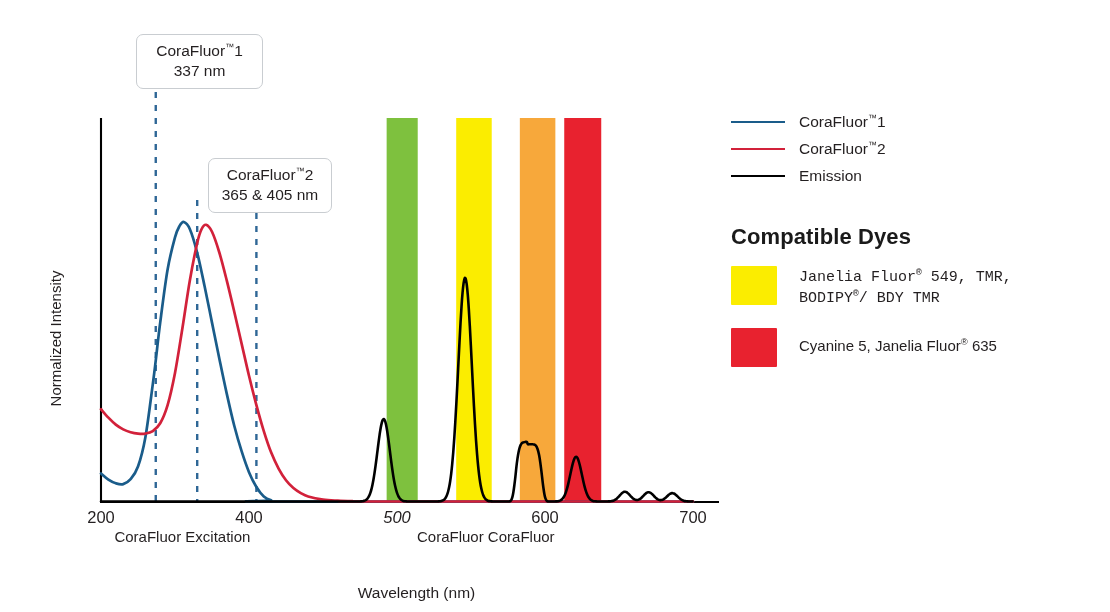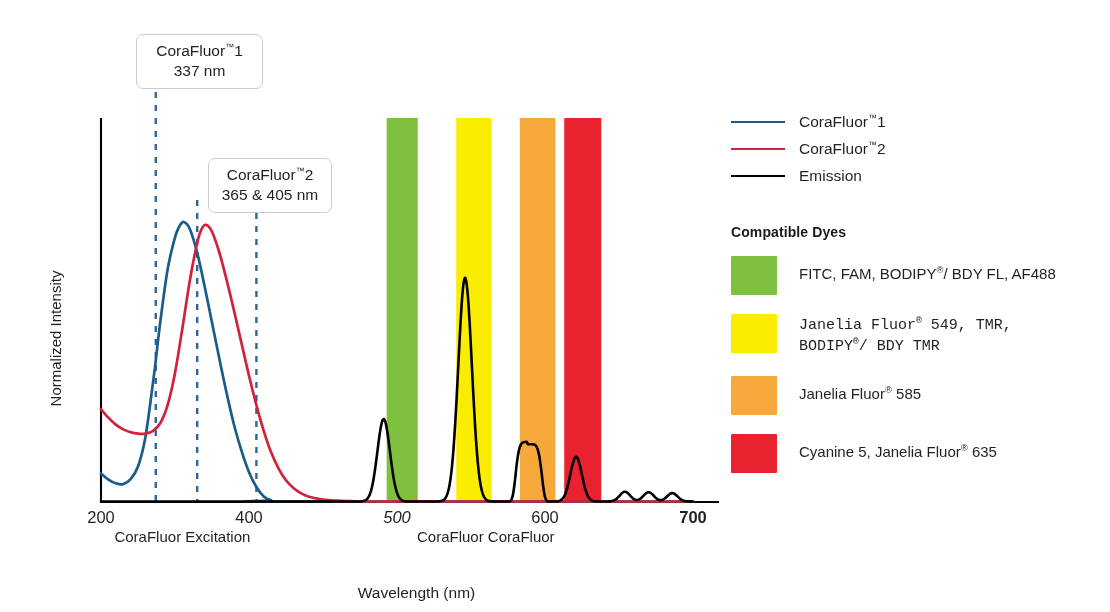--- a/index.html
+++ b/index.html
@@ -57,21 +57,21 @@
   #right-panel{position:absolute;left:731px;top:108px;width:370px;}
 
   .legend-row{display:flex;align-items:center;height:27px;}
   .legend-swatch-line{
     width:54px;height:0;border-top:2.6px solid #000;margin-right:14px;flex:none;
   }
   .legend-label{font-size:15.5px;color:#231f20;white-space:nowrap;}
   .legend-label sup{font-size:9px;vertical-align:super;line-height:0;}
 
   #dyes-title{
-    font-size:14px;font-weight:700;color:#1a1a1a;
+    font-size:22px;font-weight:700;color:#1a1a1a;
     margin-top:35px;margin-bottom:16px;letter-spacing:.1px;
   }
   .dye-row{display:flex;align-items:flex-start;margin-bottom:19px;}
   .dye-swatch{
     width:46px;height:39px;margin-right:22px;flex:none;border-radius:1px;
   }
   .dye-label{
     font-size:15px;color:#231f20;line-height:1.38;padding-top:8px;
   }
   .dye-label sup{font-size:9.5px;vertical-align:super;line-height:0;}
@@ -112,21 +112,21 @@
   <div class="callout" id="callout-cf2">
     <span class="ln"><span>CoraFluor</span><sup>™</sup><span>2</span></span>
     <span class="ln">365 &amp; 405 nm</span>
   </div>
 
   <div id="tick-layer">
       <div class="axis-tick" style="left: 61px; top: 508px;">200</div>
       <div class="axis-tick" style="left: 209px; top: 508px;">400</div>
       <div class="axis-tick" style="left: 357px; top: 508px; font-style: italic;">500</div>
       <div class="axis-tick" style="left: 505px; top: 508px;">600</div>
-      <div class="axis-tick" style="left: 653px; top: 508px; font-weight: bold;">700</div>
+      <div class="axis-tick" style="left: 653px; top: 508px;">700</div>
     </div>
 
   <div class="axis-sub" id="sub-left" style="left: 32.4px; top: 528px; width: 300px;">CoraFluor Excitation</div>
   <div class="axis-sub" id="sub-right" style="left: 335.8px; top: 528px; width: 300px;">CoraFluor CoraFluor</div>
 
   <div id="xaxis-title"><span id="xaxis-title-inner">Wavelength (nm)</span></div>
 
   <div id="yaxis-title">Normalized Intensity</div>
 
   <div id="right-panel">
@@ -143,36 +143,24 @@
         <div class="legend-row">
           <span class="legend-swatch-line" style="border-top-color: rgb(0, 0, 0);"></span>
           <span class="legend-label">Emission</span>
         </div>
       </div>
 
     <div id="dyes-title">Compatible Dyes</div>
 
     <div id="dye-list">
         <div class="dye-row">
-          <span class="dye-swatch" style="background: rgb(126, 193, 62);"></span>
-          <span class="dye-label">
-            <div>FITC, FAM, BODIPY<sup>®</sup>/ BDY FL, AF488</div>
-          </span>
-        </div>
-        <div class="dye-row">
           <span class="dye-swatch" style="background: rgb(251, 237, 0);"></span>
           <span class="dye-label" style="padding-top: 2px; font-family: Liberation Mono, monospace;">
             <div>Janelia Fluor<sup>®</sup> 549, TMR,</div>
             <div>BODIPY<sup>®</sup>/ BDY TMR</div>
-          </span>
-        </div>
-        <div class="dye-row">
-          <span class="dye-swatch" style="background: rgb(247, 168, 59);"></span>
-          <span class="dye-label">
-            <div>Janelia Fluor<sup>®</sup> 585</div>
           </span>
         </div>
         <div class="dye-row">
           <span class="dye-swatch" style="background: rgb(232, 34, 47);"></span>
           <span class="dye-label">
             <div>Cyanine 5, Janelia Fluor<sup>®</sup> 635</div>
           </span>
         </div>
       </div>
   </div>

